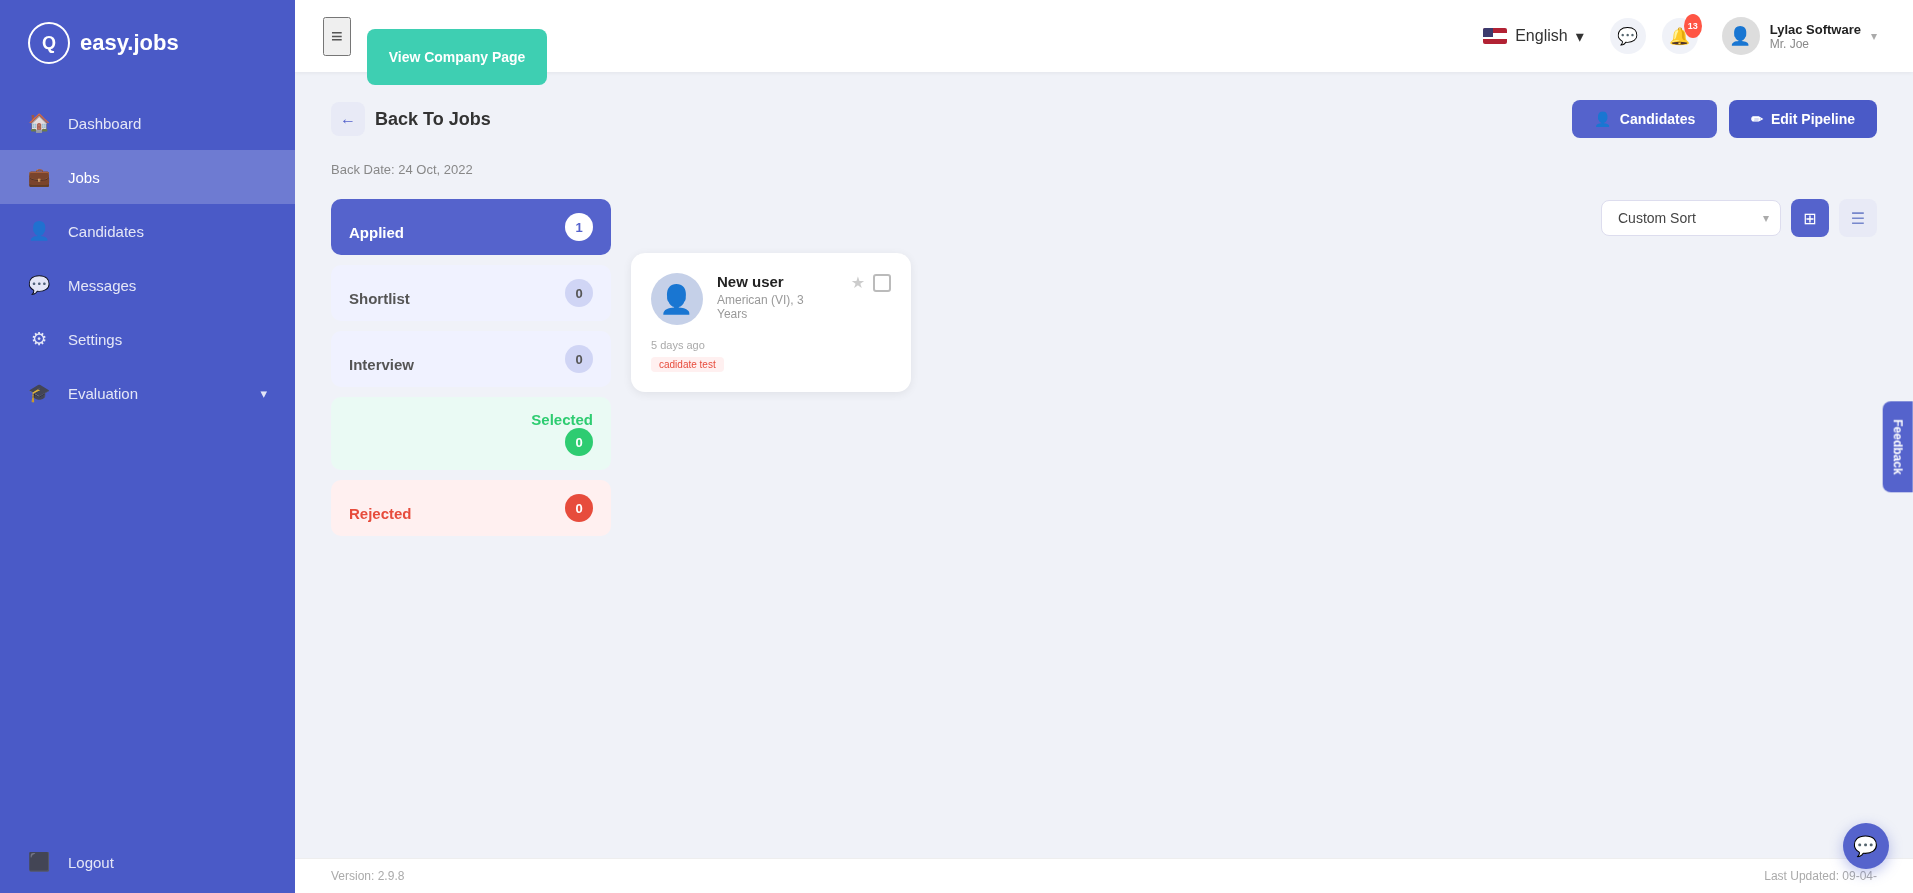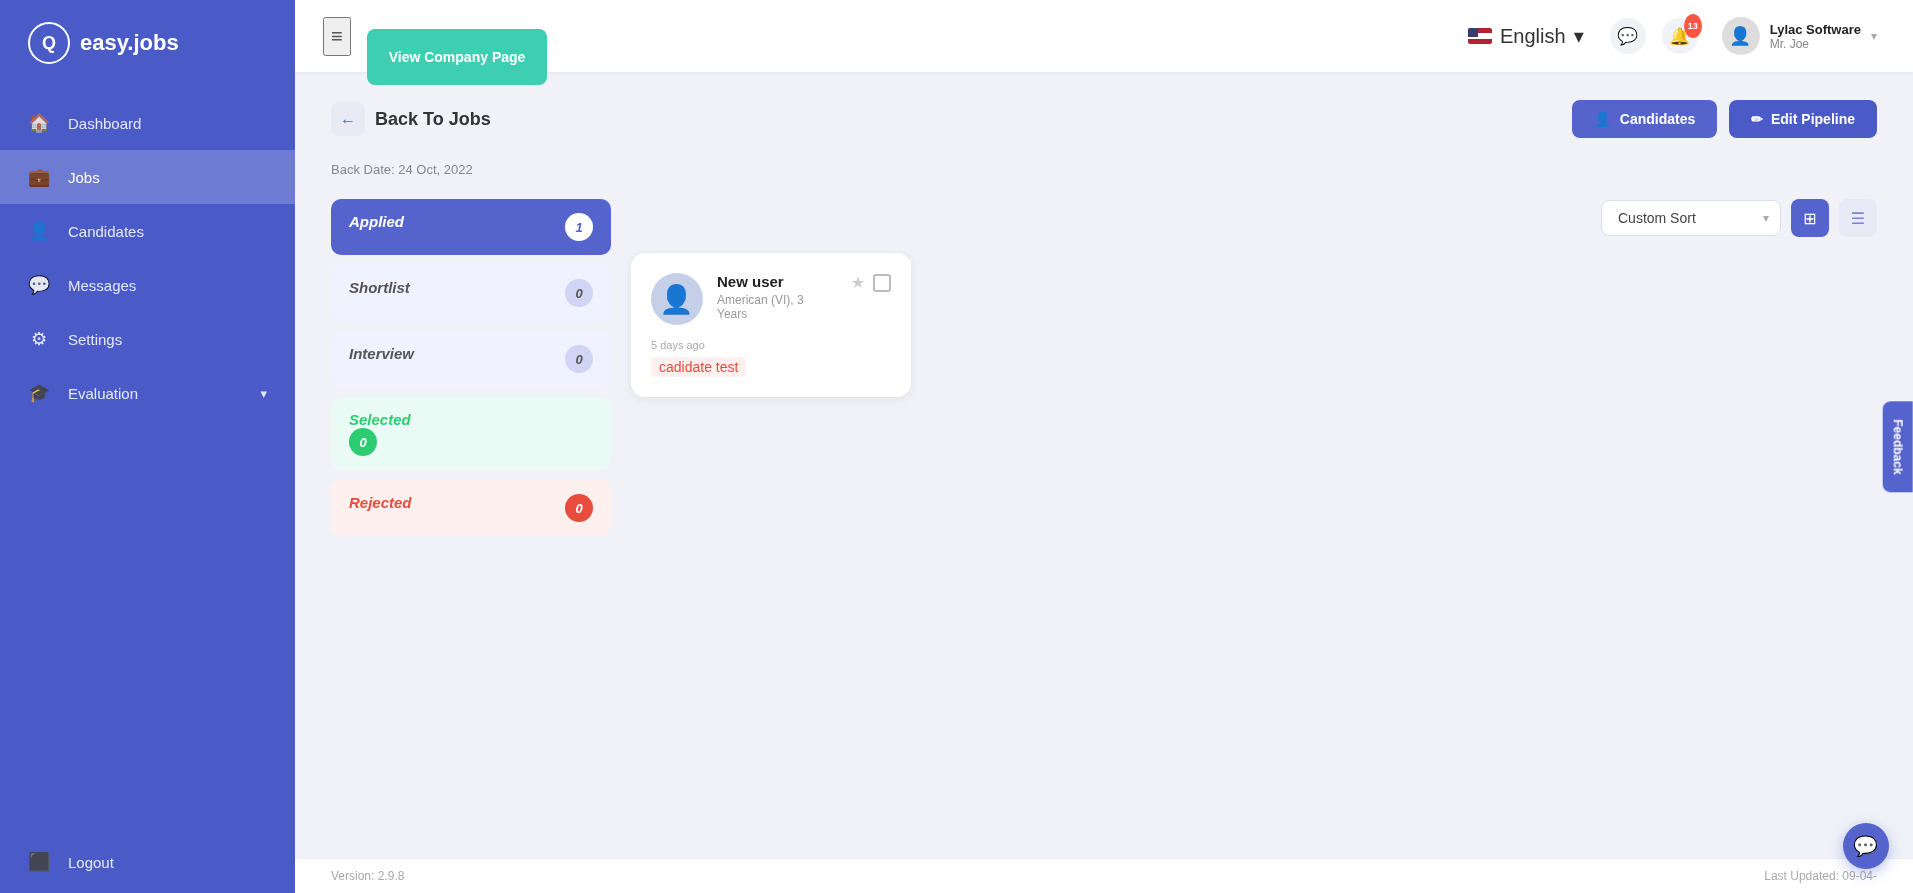--- a/index.html
+++ b/index.html
@@ -101,21 +101,21 @@
       font-size: 14px;
       font-weight: 600;
       cursor: pointer;
       margin-top: 41px;
     }
     .header-spacer { flex: 1; }
     .header-lang {
       display: flex;
       align-items: center;
       gap: 8px;
-      font-size: 20px;
+      font-size: 16px;
       color: #333;
       cursor: pointer;
       padding: 6px 10px;
       border-radius: 6px;
     }
     .flag-icon {
       width: 24px;
       height: 16px;
       background: linear-gradient(180deg, #B22234 33%, white 33%, white 66%, #B22234 66%);
       border-radius: 2px;
@@ -250,28 +250,27 @@
     
     .stages-col {
       display: flex;
       flex-direction: column;
       gap: 10px;
       width: 280px;
       min-width: 280px;
     }
     .stage-item {
       display: flex;
-      align-items: flex-start;
+      align-items: flex-end;
       justify-content: space-between;
       padding: 14px 18px;
       border-radius: 10px;
       cursor: pointer;
       font-size: 15px;
       font-weight: 600;
-      font-style: italic;
     }
     .stage-item.applied {
       background: #5563cc;
       color: white;
     }
     .stage-item.shortlist { background: #f0f2ff; color: #555; }
     .stage-item.interview { background: #f0f2ff; color: #555; }
     .stage-item.selected { background: #eafaf4; color: #2ecc71; flex-direction: column; }
     .stage-item.rejected { background: #fff0f0; color: #e74c3c; }
     .stage-badge {
@@ -361,21 +360,21 @@
       border: 2px solid #bbb;
       border-radius: 3px;
       cursor: pointer;
     }
     .card-time { font-size: 11px; color: #aaa; margin-top: 14px; }
     .card-tag {
       display: inline-block;
       margin-top: 6px;
       background: #fff0f0;
       color: #e74c3c;
-      font-size: 14px;
+      font-size: 10px;
       border-radius: 4px;
       padding: 2px 8px;
     }
 
     
     .footer {
       background: white;
       padding: 10px 36px;
       display: flex;
       justify-content: space-between;

